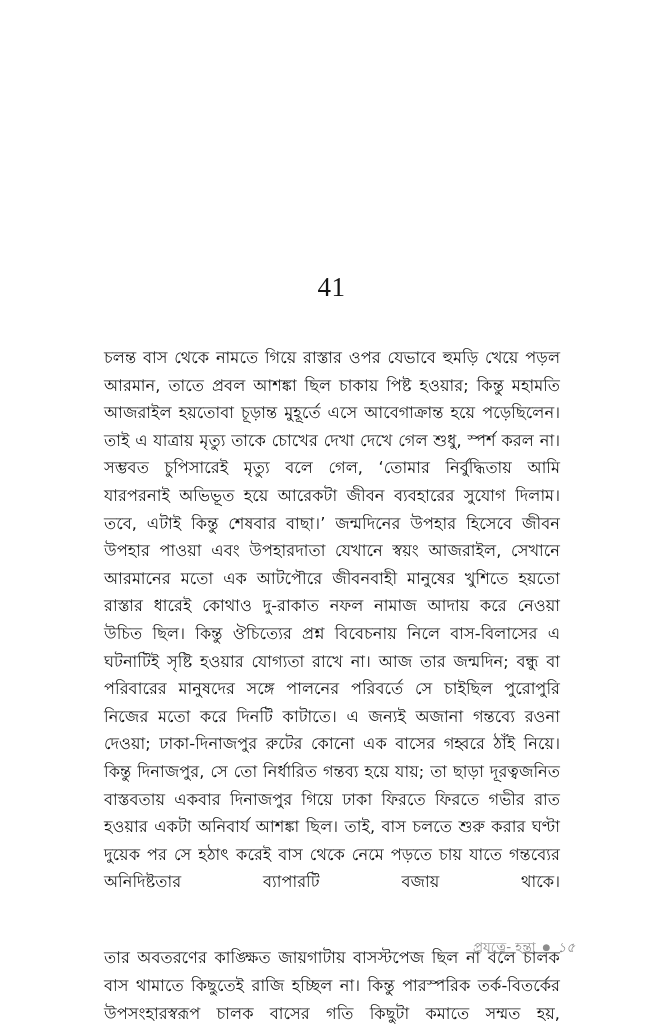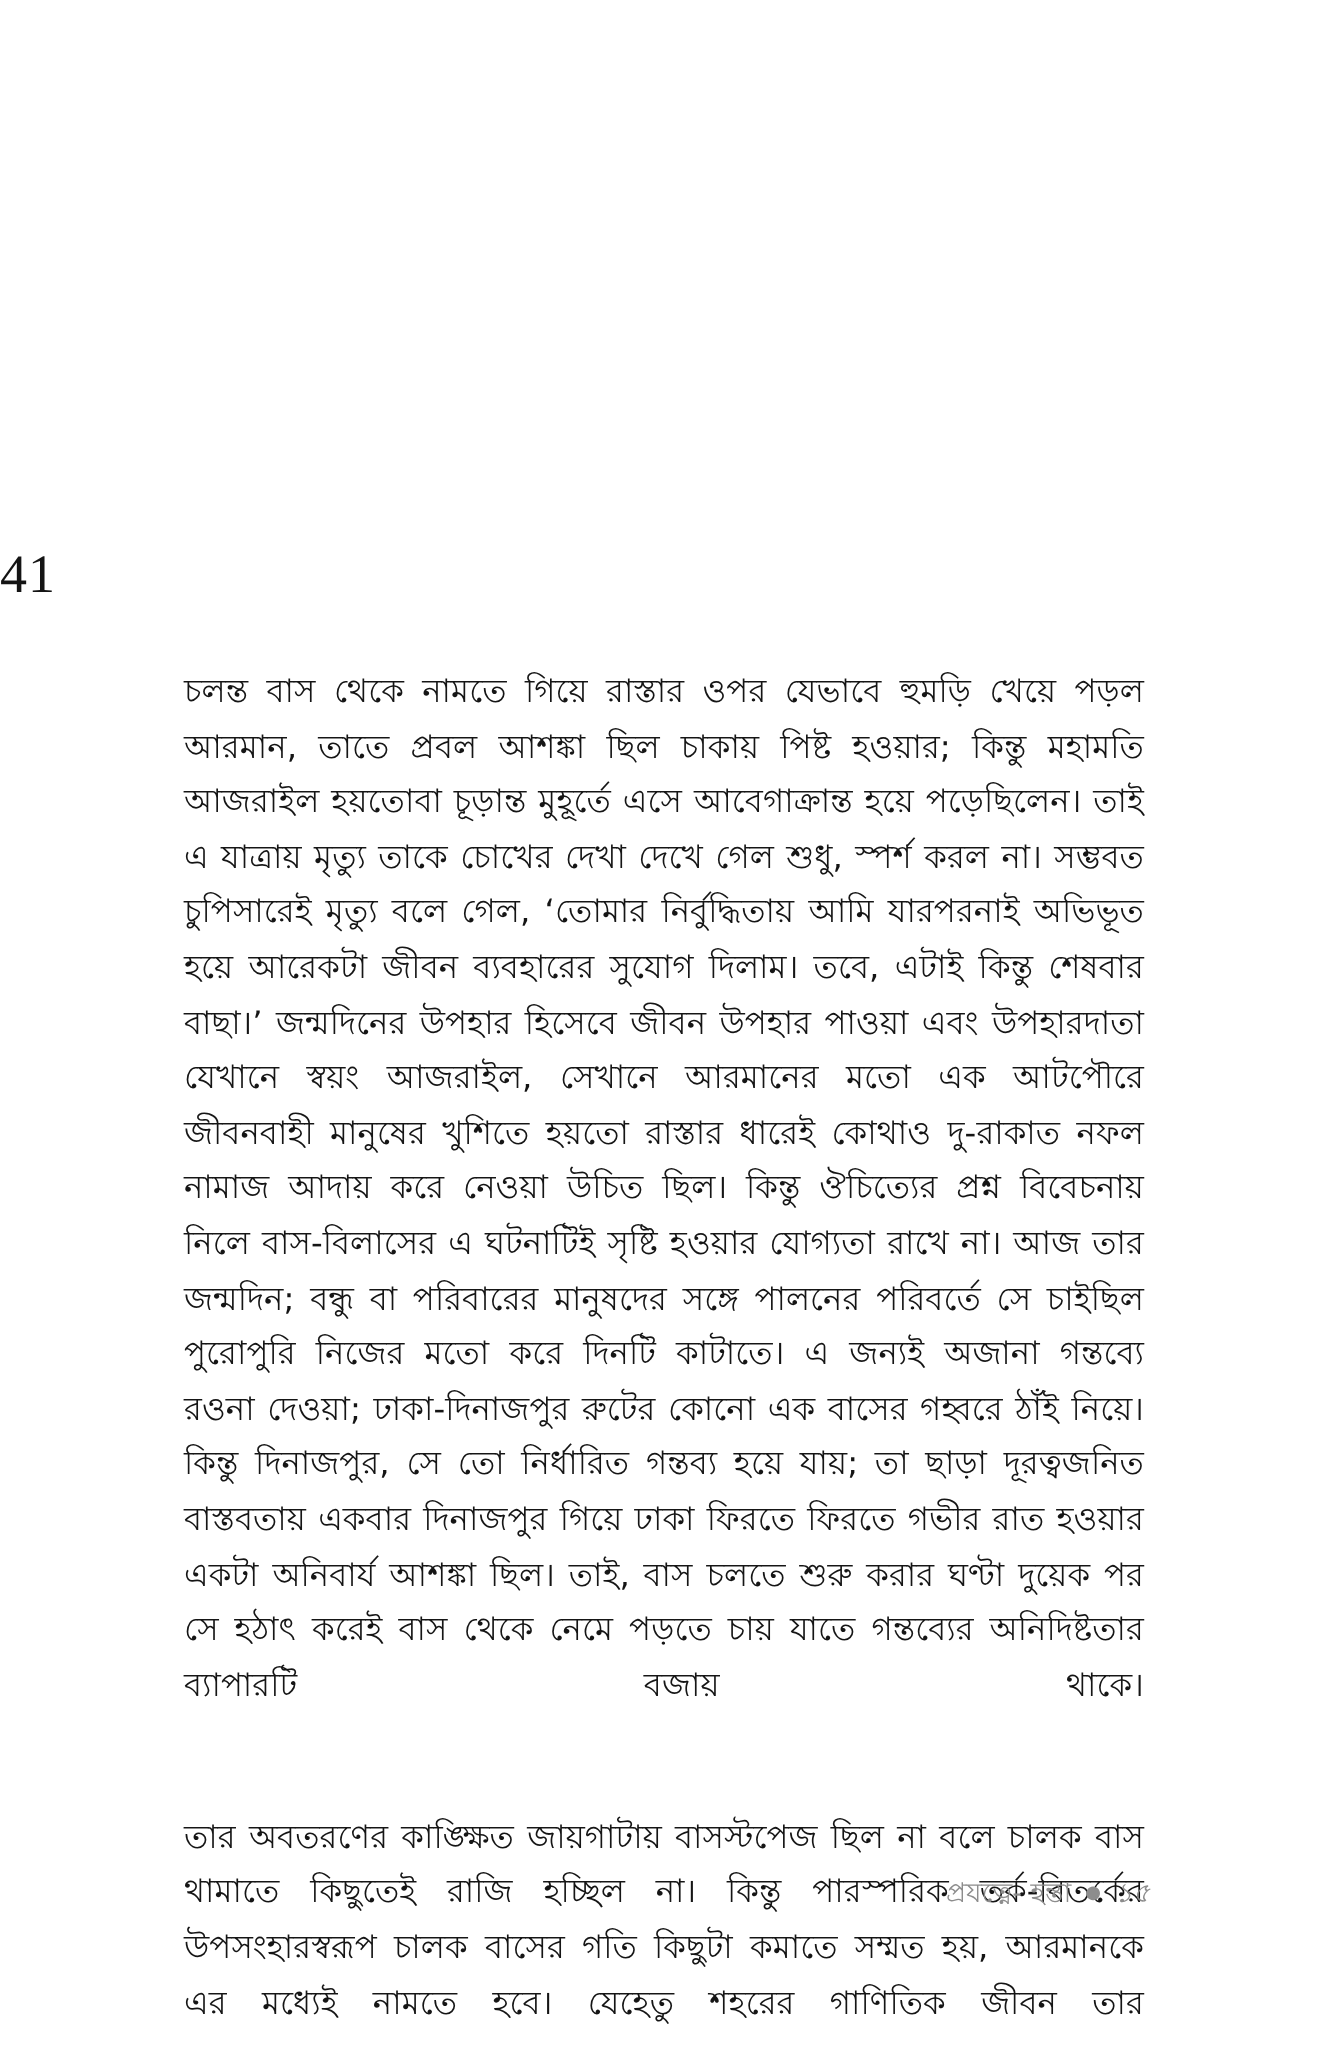--- a/index.html
+++ b/index.html
@@ -22,39 +22,39 @@
     overflow: hidden;
     box-sizing: border-box;
   }
 
   
   .chapter-heading {
     position: absolute;
     left: 0;
     top: 272px;
     width: 663px;
-    text-align: left;
+    text-align: center;
     font-family: "Liberation Serif", "DejaVu Serif", serif;
     font-size: 27px;
     line-height: 30px;
     font-weight: 400;
     color: #141414;
     letter-spacing: 0.5px;
   }
 
   
   .text-block {
     position: absolute;
     left: 88px;
     top: 328px;
     width: 488px;
   }
 
   .body-paragraph {
-    margin: 4px;
+    margin: 16px;
     font-family: "DejaVu Sans", "Liberation Sans", sans-serif;
     font-size: 16.2px;
     line-height: 27.6px;
     color: #151515;
     text-align: justify;
     text-justify: inter-word;
     word-spacing: 0.5px;
     letter-spacing: 0.05px;
     hyphens: none;
   }

